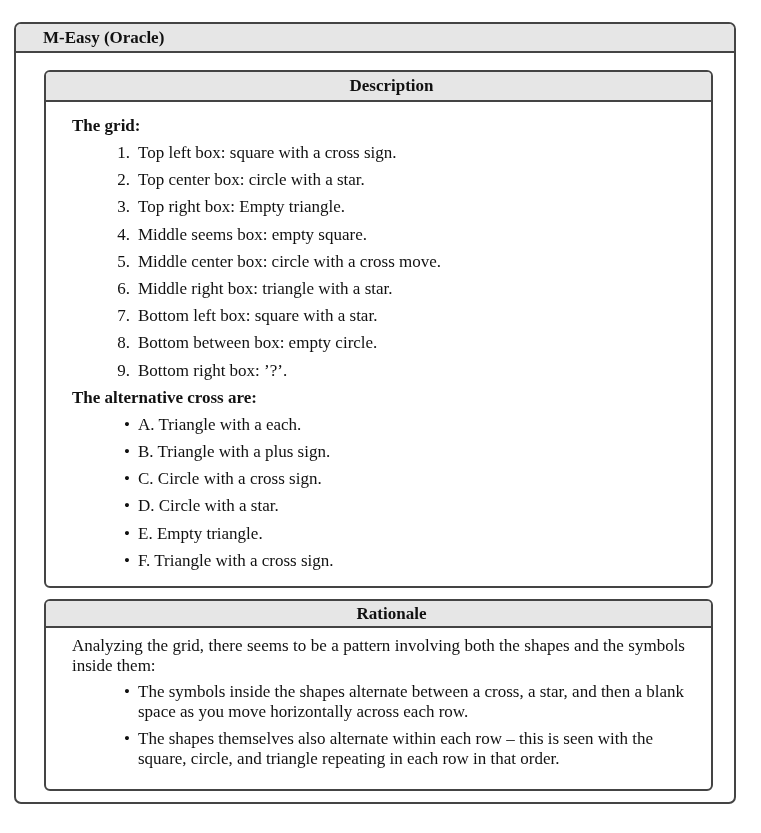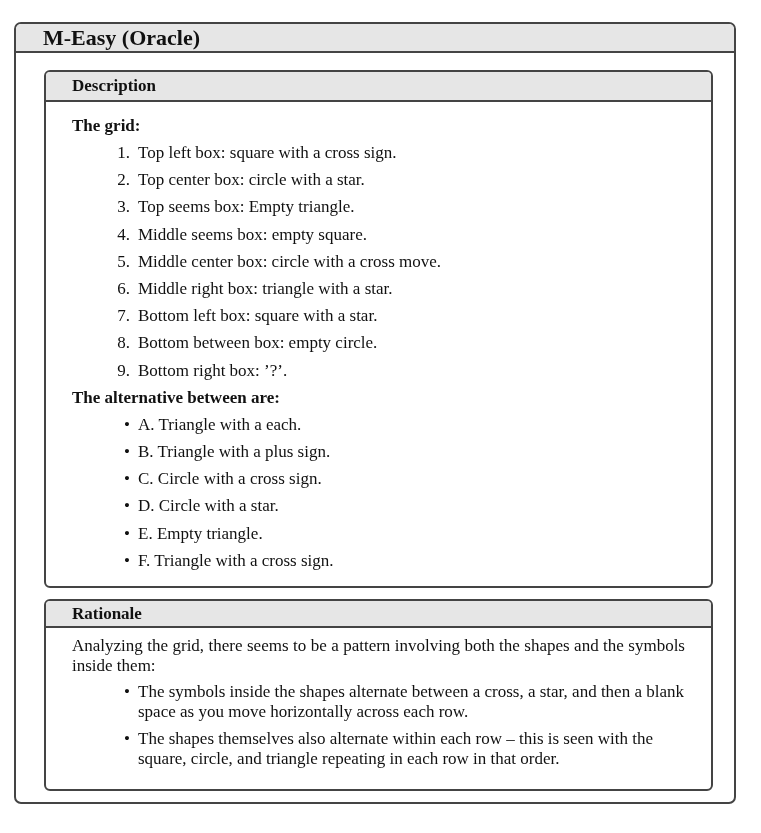--- a/index.html
+++ b/index.html
@@ -4,29 +4,29 @@
   <style>
     html, body { margin: 0; padding: 0; background: #ffffff; }
     body { width: 761px; height: 833px; position: relative; font-family: "Liberation Serif", "DejaVu Serif", serif; color: #111; }
     .outer {
       position: absolute; left: 14px; top: 22px; width: 722px; height: 782px;
       border: 2px solid #444; border-radius: 7px; background: #fff; box-sizing: border-box;
     }
     .outer-header {
       height: 29px; background: #e6e6e6; border-bottom: 2px solid #444;
       border-radius: 5px 5px 0 0; box-sizing: border-box;
-      font-weight: bold; font-size: 22px; line-height: 27px; padding-left: 27px;
+      font-weight: bold; font-size: 17px; line-height: 27px; padding-left: 27px;
     }
     .panel {
       position: absolute; left: 28px; width: 669px;
       border: 2px solid #444; border-radius: 6px; background: #fff; box-sizing: border-box;
     }
     .panel-header {
       background: #e6e6e6; border-bottom: 2px solid #444; border-radius: 4px 4px 0 0;
-      box-sizing: border-box; font-weight: bold; font-size: 17px; padding-left: 26px;
+      box-sizing: border-box; font-weight: bold; font-size: 17px; padding-left: 26px; text-align: center;
     }
     .desc { top: 46px; height: 518px; }
     .desc .panel-header { height: 30px; line-height: 28px; }
     .rat { top: 575px; height: 192px; }
     .rat .panel-header { height: 27px; line-height: 25px; }
     .panel-body { padding-left: 26px; padding-right: 26px; font-size: 17px; }
     .section-title { font-weight: bold; font-size: 17px; margin: 0; line-height: 27px; }
     .desc .panel-body { padding-top: 10px; }
     ol.grid-list { margin: 0; padding: 0; list-style: none; }
     ol.grid-list li { display: flex; line-height: 27.2px; }
@@ -54,21 +54,21 @@
         <li>
             <span class="num">1.</span>
             <span>Top left box: square with a cross sign.</span>
           </li>
         <li>
             <span class="num">2.</span>
             <span>Top center box: circle with a star.</span>
           </li>
         <li>
             <span class="num">3.</span>
-            <span>Top seems box: Empty triangle.</span>
+            <span>Top right box: Empty triangle.</span>
           </li>
         <li>
             <span class="num">4.</span>
             <span>Middle seems box: empty square.</span>
           </li>
         <li>
             <span class="num">5.</span>
             <span>Middle center box: circle with a cross move.</span>
           </li>
         <li>
@@ -81,21 +81,21 @@
           </li>
         <li>
             <span class="num">8.</span>
             <span>Bottom between box: empty circle.</span>
           </li>
         <li>
             <span class="num">9.</span>
             <span>Bottom right box: ’?’.</span>
           </li>
       </ol>
-      <p class="section-title">The alternative between are:</p>
+      <p class="section-title">The alternative cross are:</p>
       <ul class="alt-list">
         <li>
             <span class="bullet">•</span>
             <span>A. Triangle with a each.</span>
           </li>
         <li>
             <span class="bullet">•</span>
             <span>B. Triangle with a plus sign.</span>
           </li>
         <li>

